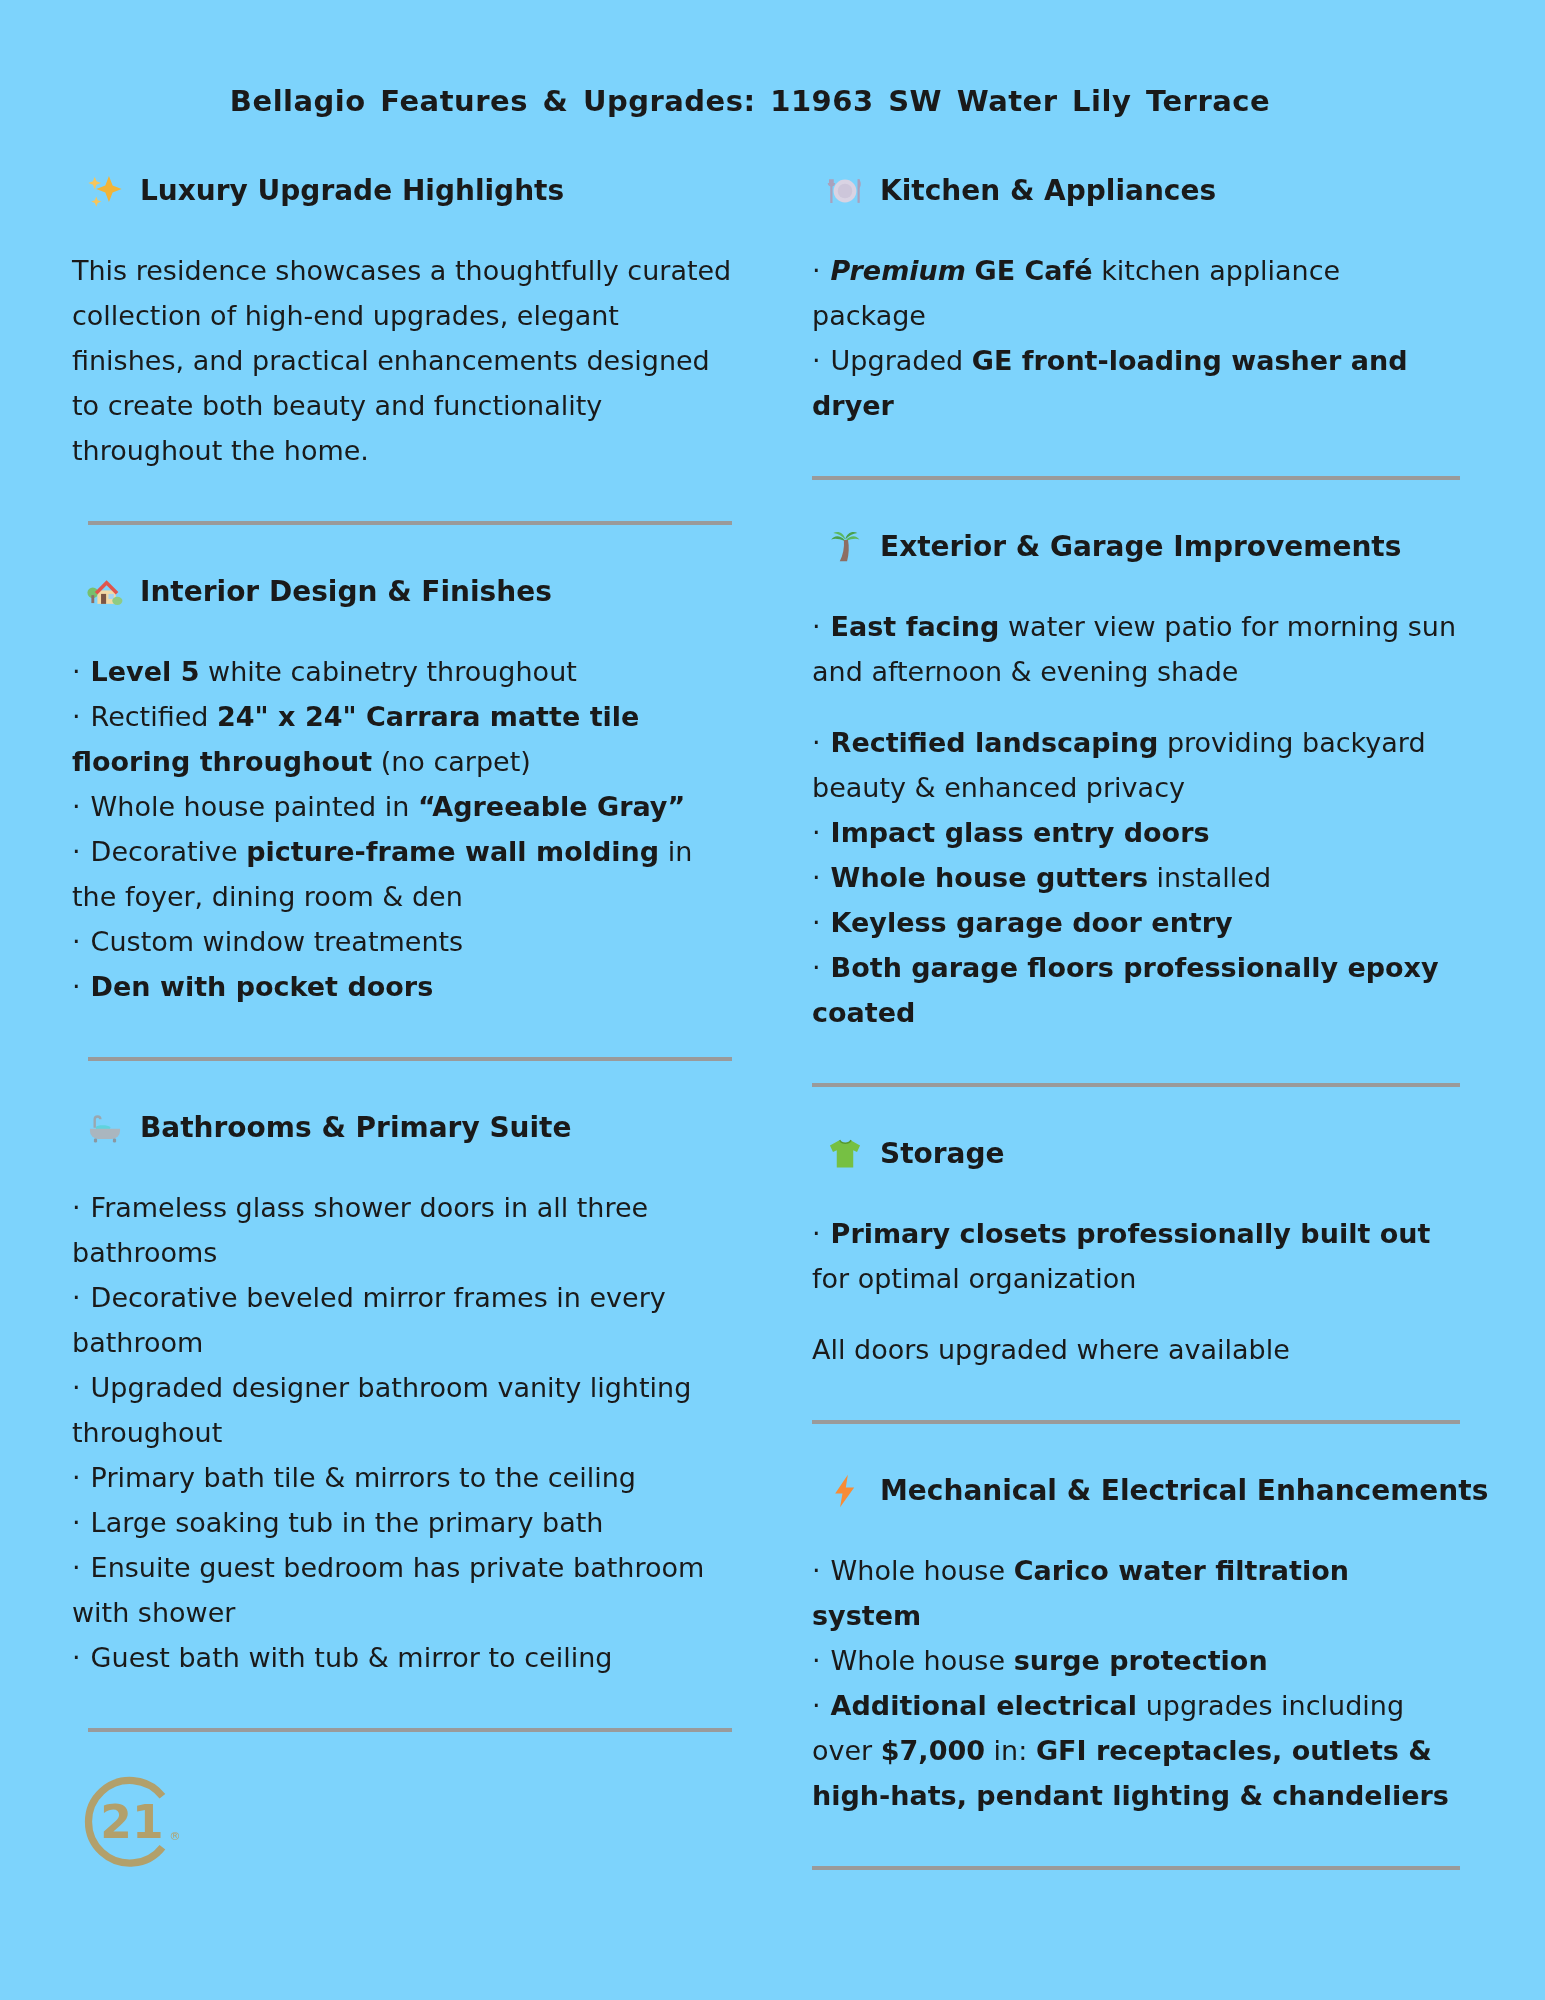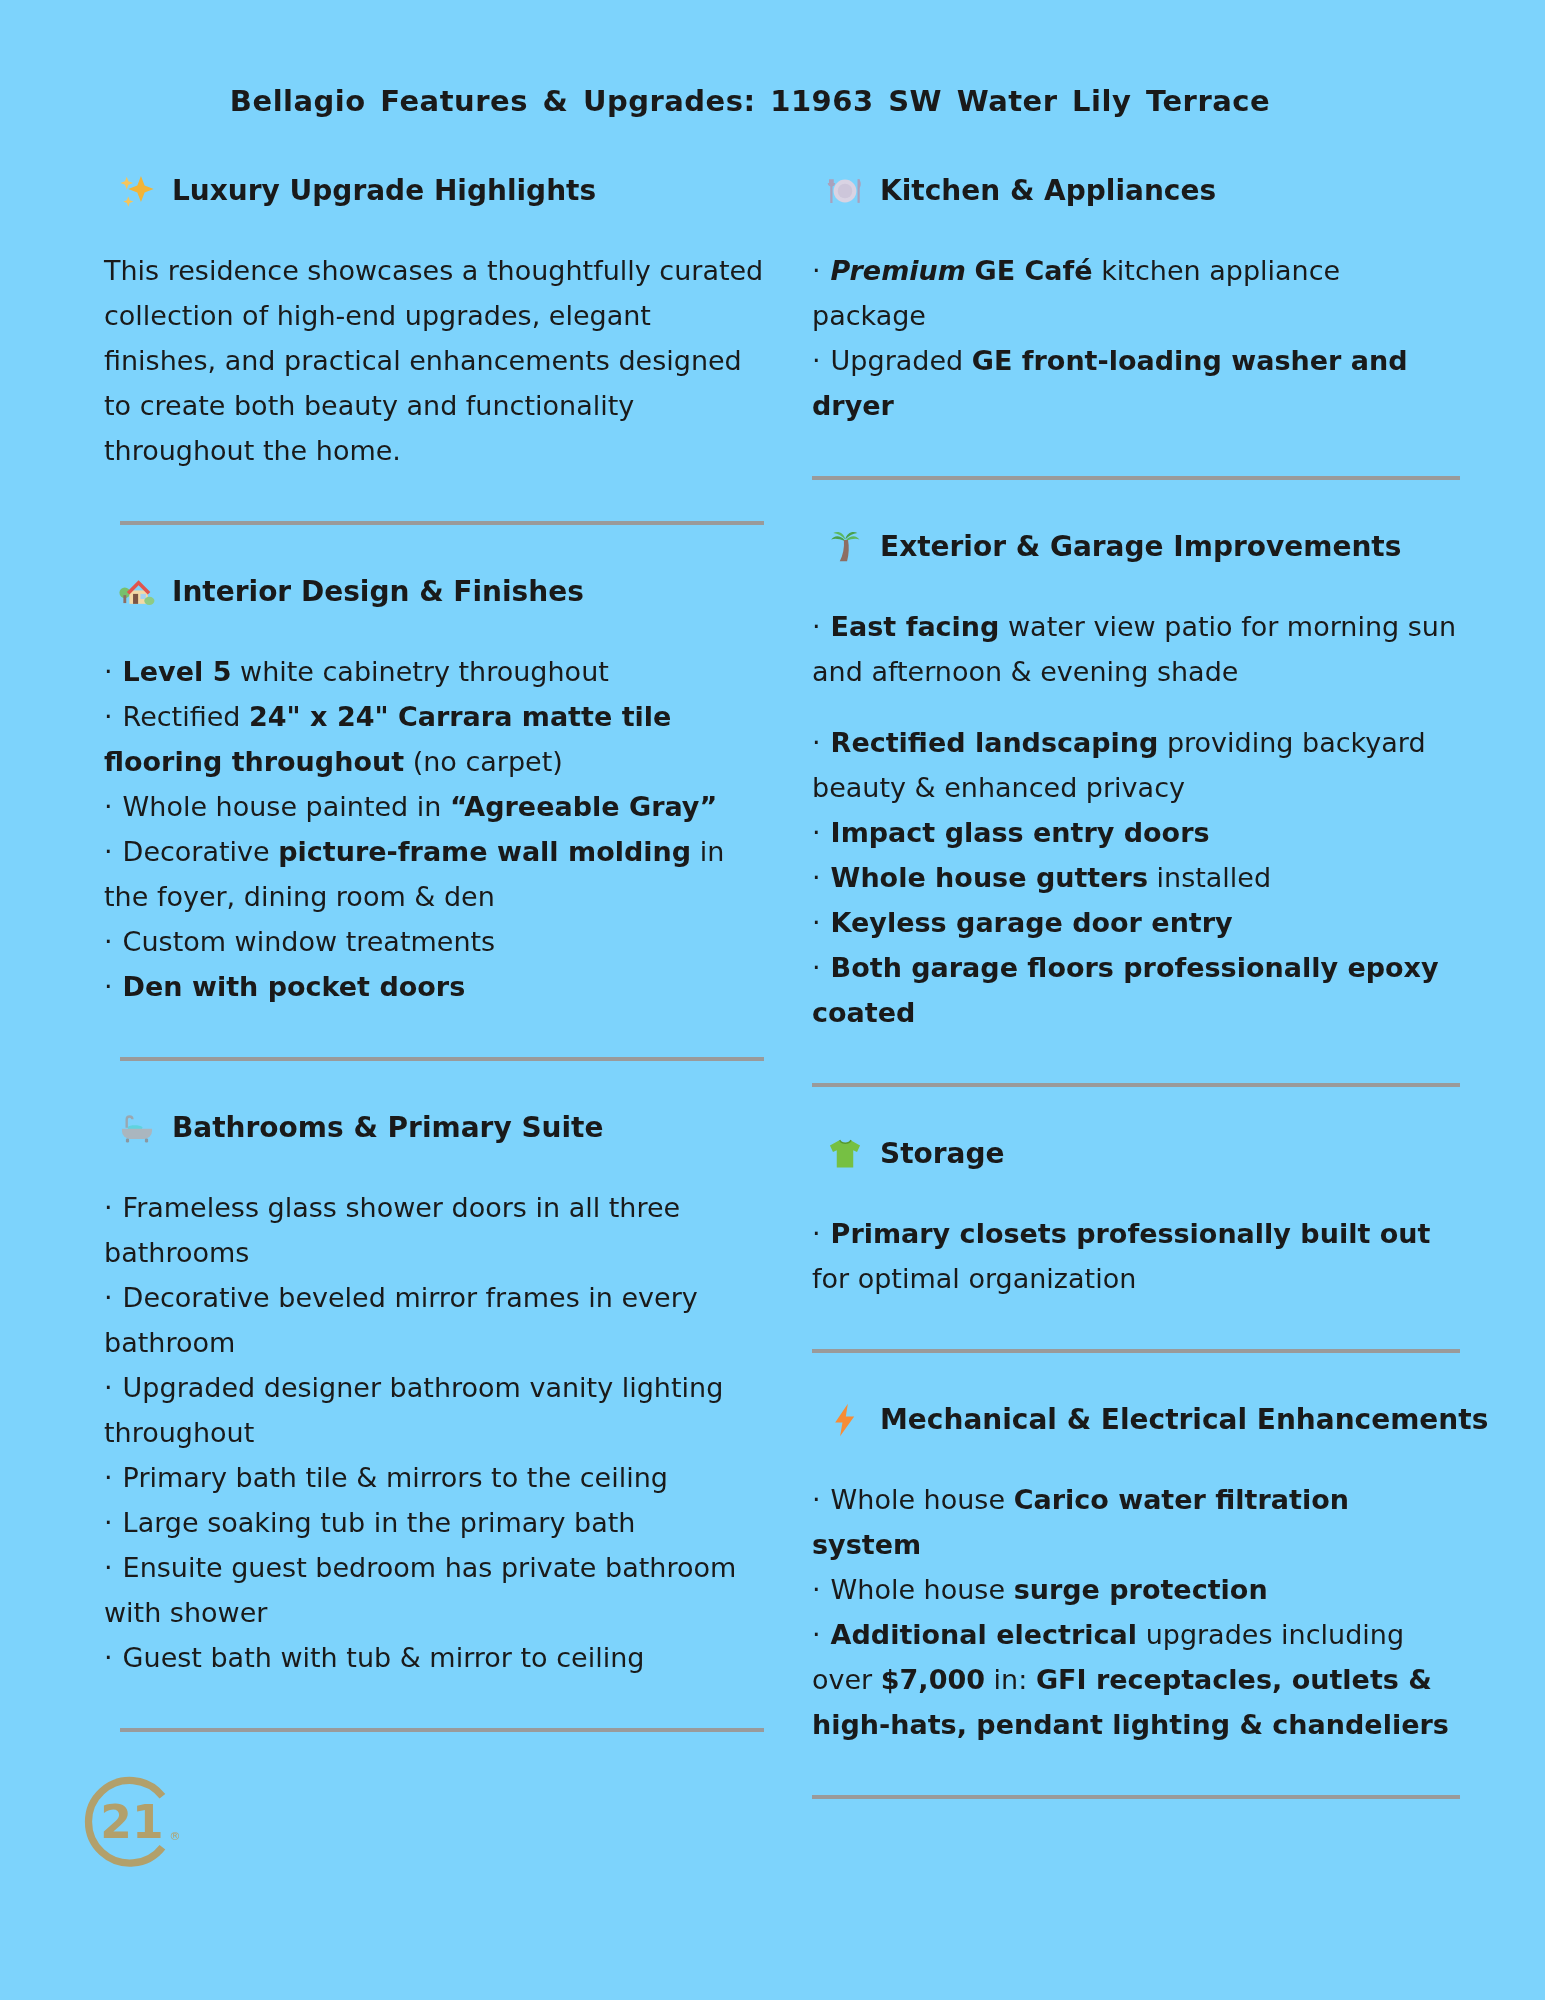--- a/index.html
+++ b/index.html
@@ -7,21 +7,21 @@
     position:relative; width:1545px; height:2000px; margin:0 auto;
     background:#7dd3fc; color:var(--text,#1a1a1a);
     font-family:"DejaVu Sans", sans-serif; overflow:hidden;
   }
   .doc-title {
     position:absolute; top:84px; left:40px; width:1420px;
     text-align:center; font-size:29px; font-weight:bold; margin:0;
     letter-spacing:0.5px; word-spacing:4px; white-space:nowrap;
   }
   .col { position:absolute; top:168px; }
-  .col-left  { left:72px;  width:660px;margin-left:32px; }
+  .col-left  { left:72px;  width:660px; }
   .col-right { left:812px; width:648px; }
   .sec-header {
     display:flex; align-items:center; gap:16px; padding-left:14px;
     font-size:28px; font-weight:bold; line-height:46px;
     margin:0 0 34px 0; white-space:nowrap;
   }
   .sec-icon { width:38px; height:38px; flex:0 0 38px; display:inline-block; }
   .sec-icon svg { width:38px; height:38px; display:block; }
   .items { font-size:27px; line-height:45px; }
   .bullet, .para { margin:0; }
@@ -160,20 +160,21 @@
           <span class="sec-icon">
             <svg viewBox="0 0 24 24">
               <path d="M8.2 3.5L2.5 6.7l1.9 4 2.4-1V20.5h10.4V9.7l2.4 1 1.9-4-5.7-3.2a4.2 3.1 0 01-7.6 0z" fill="#76c043"></path>
               <path d="M8.2 3.5a4.2 3.1 0 008 0l-.9-.5a3.2 2.3 0 01-6.2 0z" fill="#57992c"></path>
             </svg>
           </span>
           <span class="sec-title">Storage</span>
         </h2>
         <div class="items">
           <div class="bullet"><span class="dot">·</span><span class="b">Primary closets professionally built out</span><span> for optimal organization</span></div>
+          <div class="para gap"><span>All doors upgraded where available</span></div>
         </div>
       </section>
       <div class="divider"></div>
       <section class="section">
         <h2 class="sec-header">
           <span class="sec-icon">
             <svg viewBox="0 0 24 24">
               <path d="M13.8 1.8L5.8 13.6h4.6L8.9 22.2l8.9-12.4h-5.3z" fill="#f78c36"></path>
             </svg>
           </span>

